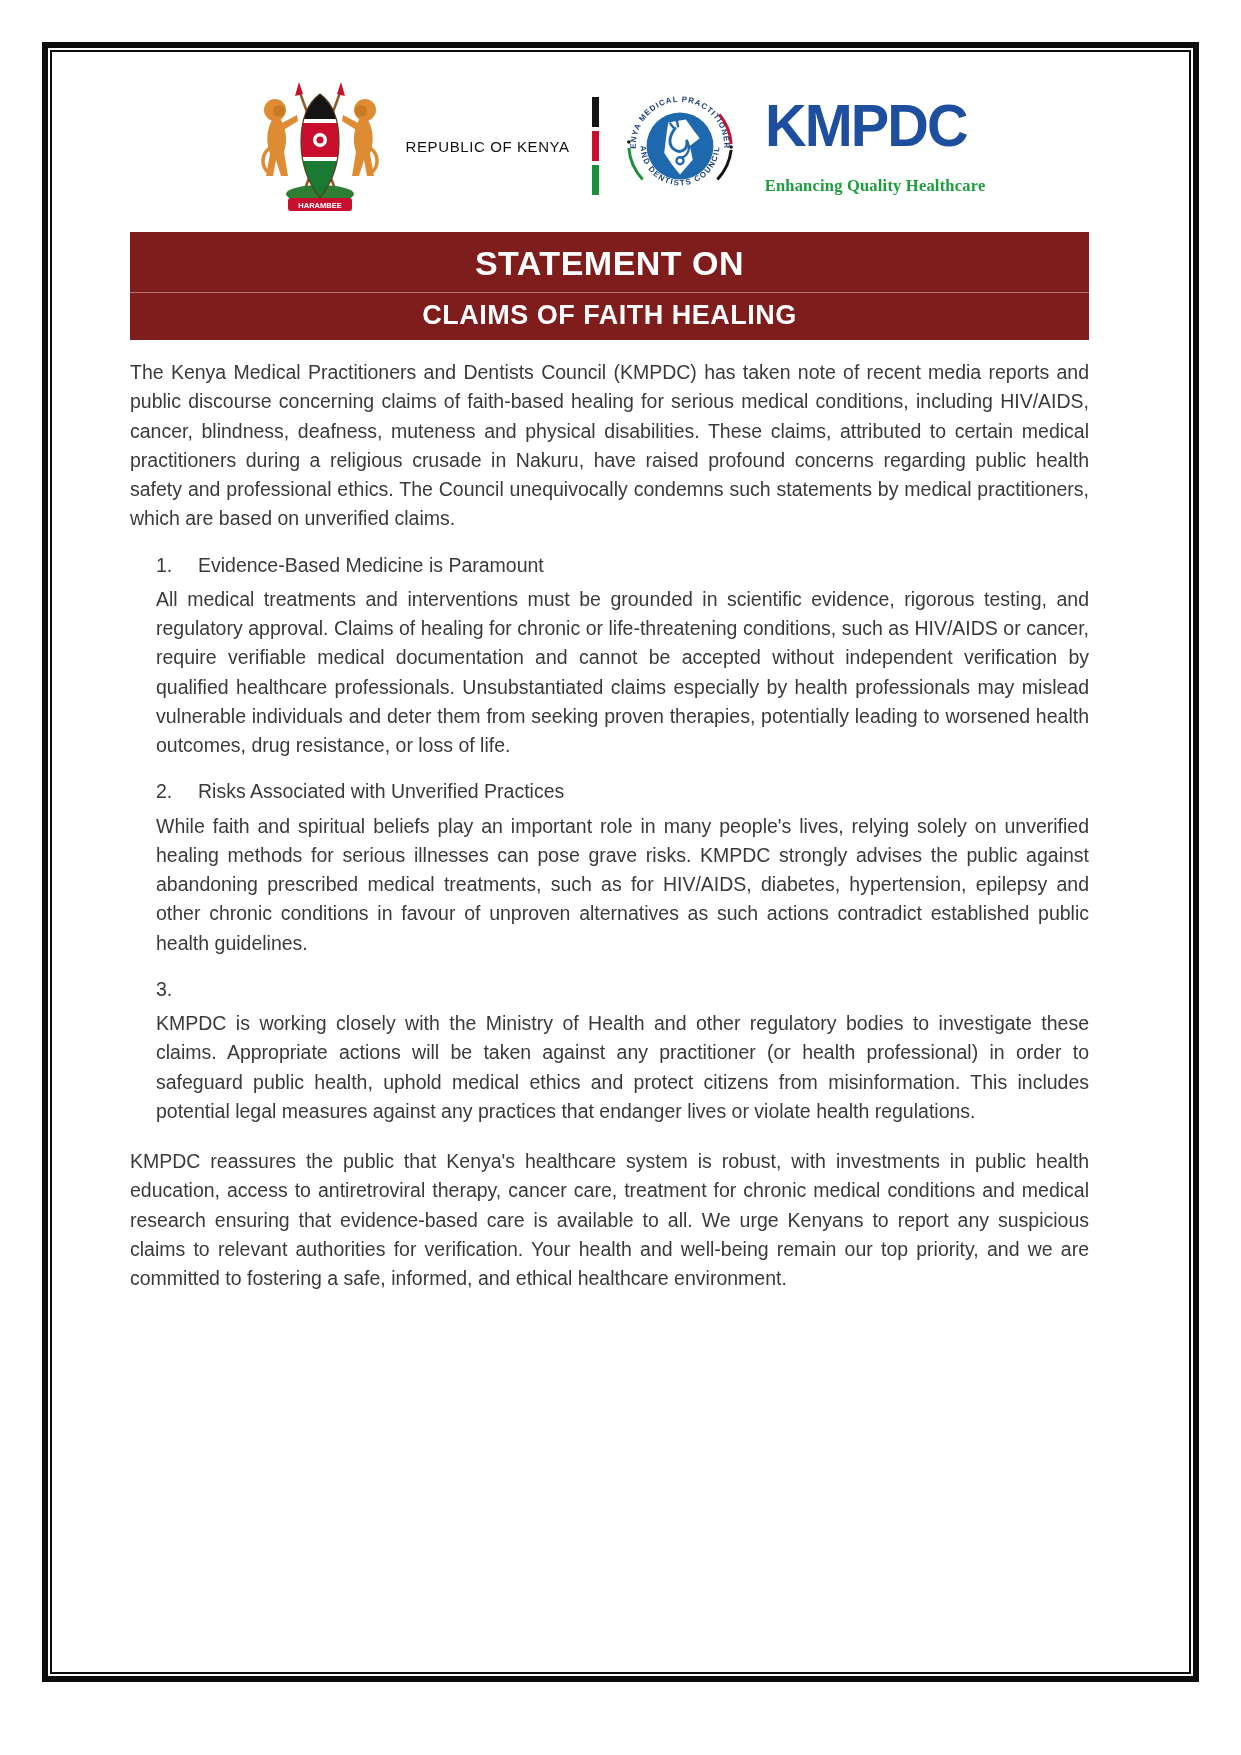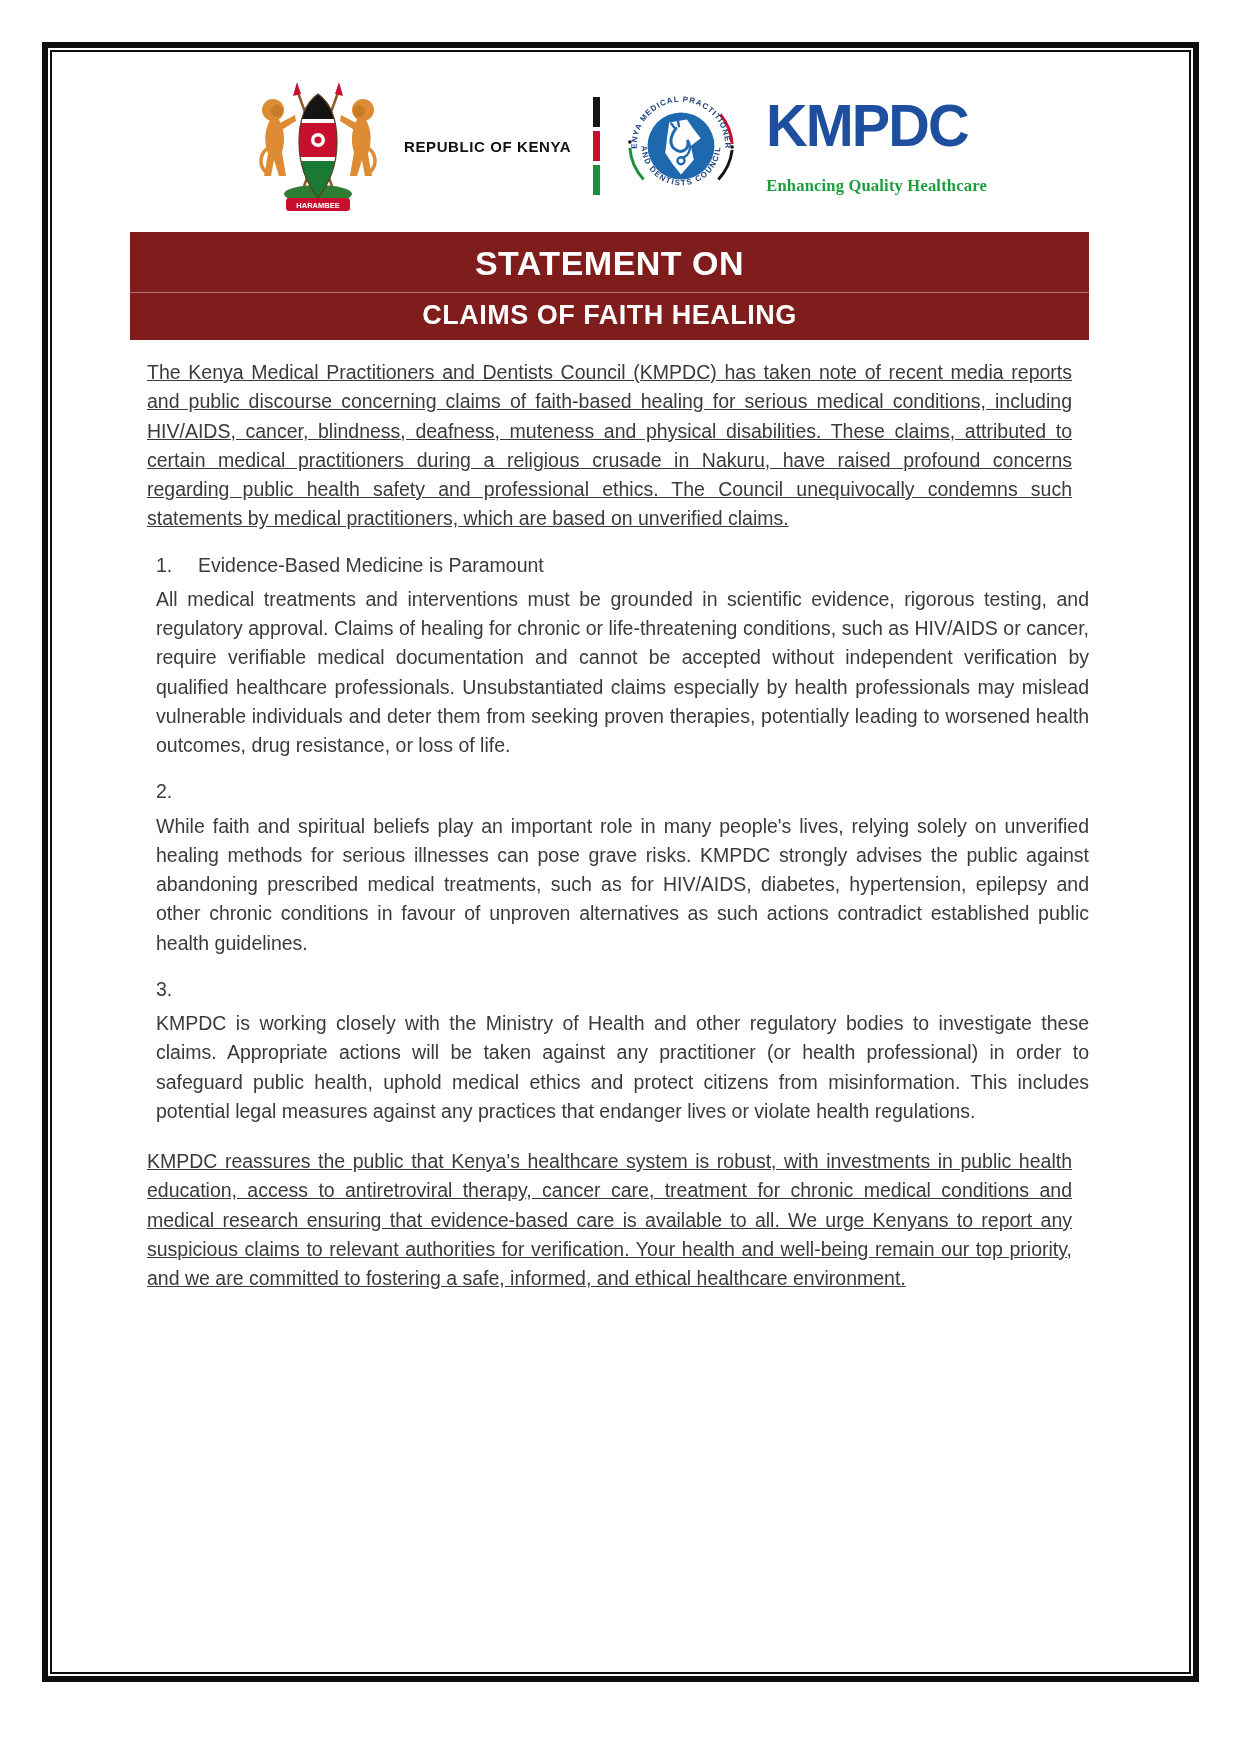--- a/index.html
+++ b/index.html
@@ -11,21 +11,21 @@
   .frame {
     position:absolute; left:42px; top:42px; width:1157px; height:1640px;
     border:6px solid #0d0d0d; box-sizing:border-box;
   }
   .frame-inner { position:absolute; inset:2px; border:2px solid #0d0d0d; }
   .content { position:absolute; left:82px; right:104px; top:14px; }
 
   
   .logos { display:flex; justify-content:center; align-items:center; gap:22px; margin-top:8px; height:152px; }
   .arms-block { display:flex; align-items:center; }
-  .arms-caption { font-size:15px; font-weight:700; color:#111; letter-spacing:.6px; margin-top:1px; }
+  .arms-caption { font-size:15px; font-weight:400; color:#111; letter-spacing:.6px; margin-top:1px; }
   .flag-bar { display:flex; flex-direction:column; gap:4px; }
   .flag-bar span { width:7px; height:30px; display:block; }
   .flag-black { background:#151515; }
   .flag-red   { background:#c8102e; }
   .flag-green { background:#1a8f3c; }
   .wordmark { display:flex; flex-direction:column; align-items:flex-start; margin-left:4px; }
   .wordmark-acronym {
     font-size:60px; font-weight:800; color:#1d4f9e; letter-spacing:-2px;
     line-height:1; transform:scaleX(.96); transform-origin:left;
   }
@@ -35,21 +35,21 @@
   }
 
   
   .banner { margin-top:10px; background:#7f1d1d; color:#fff; text-align:center; padding:7px 0 9px; }
   .banner-title { font-size:34px; font-weight:800; letter-spacing:.5px; padding:5px 0 9px; }
   .banner-divider { border-top:1px solid rgba(255,255,255,.4); }
   .banner-subtitle { font-size:27px; font-weight:800; letter-spacing:.5px; padding-top:7px; }
 
   
   .doc-body { margin-top:18px; color:#3a3a3a; font-size:19.5px; line-height:1.5; }
-  .para { margin:17px; text-align:justify;text-decoration:underline; }
+  .para { margin:0; text-align:justify; }
   .section { padding-left:26px; margin-top:17px; }
   .section-heading { display:flex; margin-bottom:5px; }
   .section-number { width:42px; flex:none; }
   .section-body { text-align:justify; }
   .closing { margin-top:21px; }
 
   .signature { margin-top:62px; color:#0f0f0f; font-weight:700; font-size:20.5px; line-height:1.42; }
 
   svg text { font-family:"Liberation Sans", sans-serif; }
 </style>
@@ -167,20 +167,21 @@
           <div class="section-heading">
             <span class="section-number">1.</span>
             <span>Evidence-Based Medicine is Paramount</span>
           </div>
           <div class="section-body">All medical treatments and interventions must be grounded in scientific evidence, rigorous testing, and regulatory approval. Claims of healing for chronic or life-threatening conditions, such as HIV/AIDS or cancer, require verifiable medical documentation and cannot be accepted without independent verification by qualified healthcare professionals. Unsubstantiated claims especially by health professionals may mislead vulnerable individuals and deter them from seeking proven therapies, potentially leading to worsened health outcomes, drug resistance, or loss of life.</div>
         </div>
 
         <div class="section">
           <div class="section-heading">
             <span class="section-number">2.</span>
+            <span>Risks Associated with Unverified Practices</span>
           </div>
           <div class="section-body">While faith and spiritual beliefs play an important role in many people's lives, relying solely on unverified healing methods for serious illnesses can pose grave risks. KMPDC strongly advises the public against abandoning prescribed medical treatments, such as for HIV/AIDS, diabetes, hypertension, epilepsy and other chronic conditions in favour of unproven alternatives as such actions contradict established public health guidelines.</div>
         </div>
 
         <div class="section">
           <div class="section-heading">
             <span class="section-number">3.</span>
           </div>
           <div class="section-body">KMPDC is working closely with the Ministry of Health and other regulatory bodies to investigate these claims. Appropriate actions will be taken against any practitioner (or health professional) in order to safeguard public health, uphold medical ethics and protect citizens from misinformation. This includes potential legal measures against any practices that endanger lives or violate health regulations.</div>
         </div>

